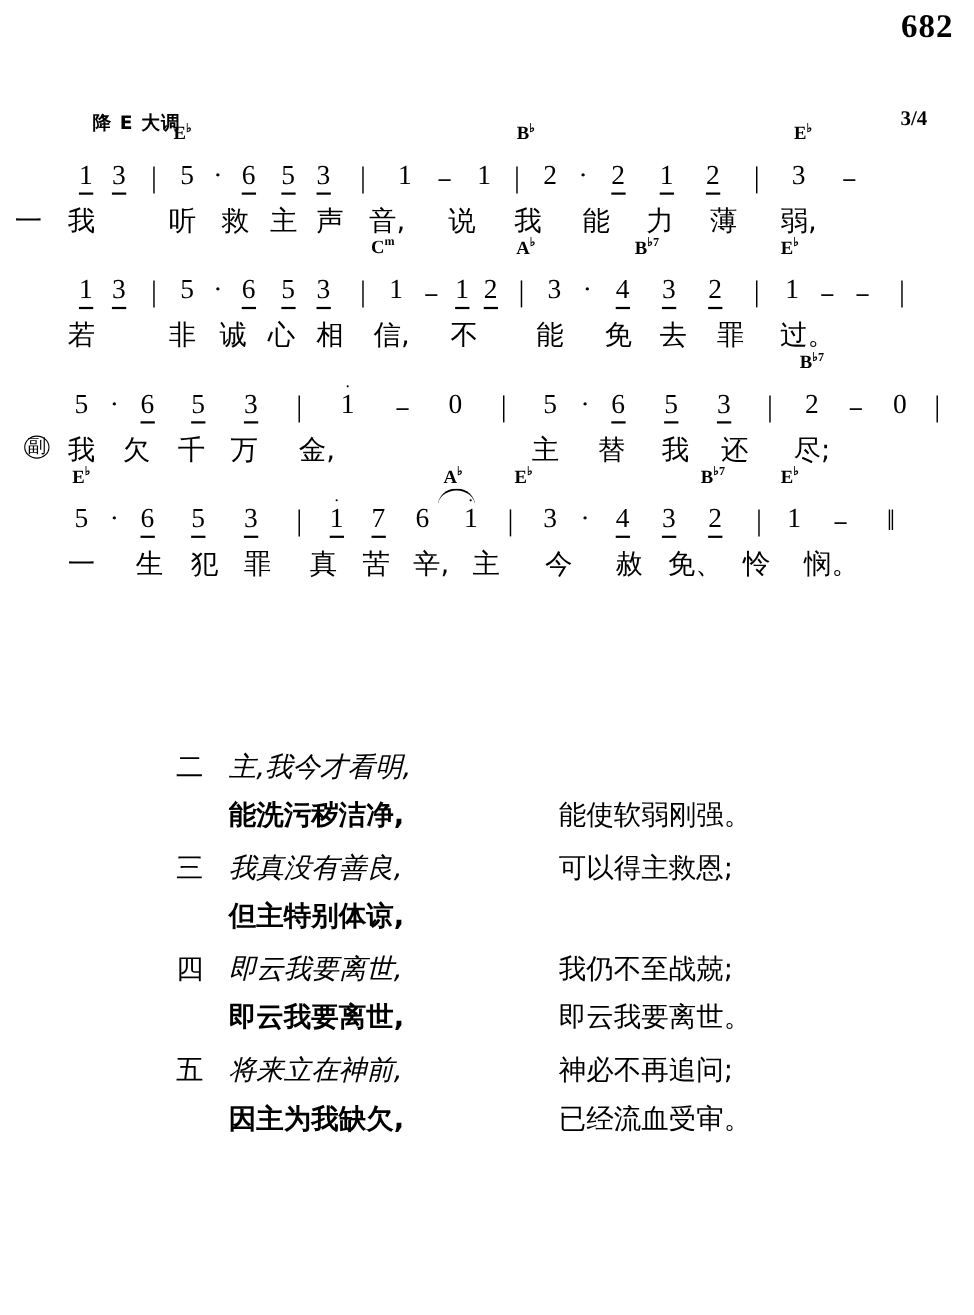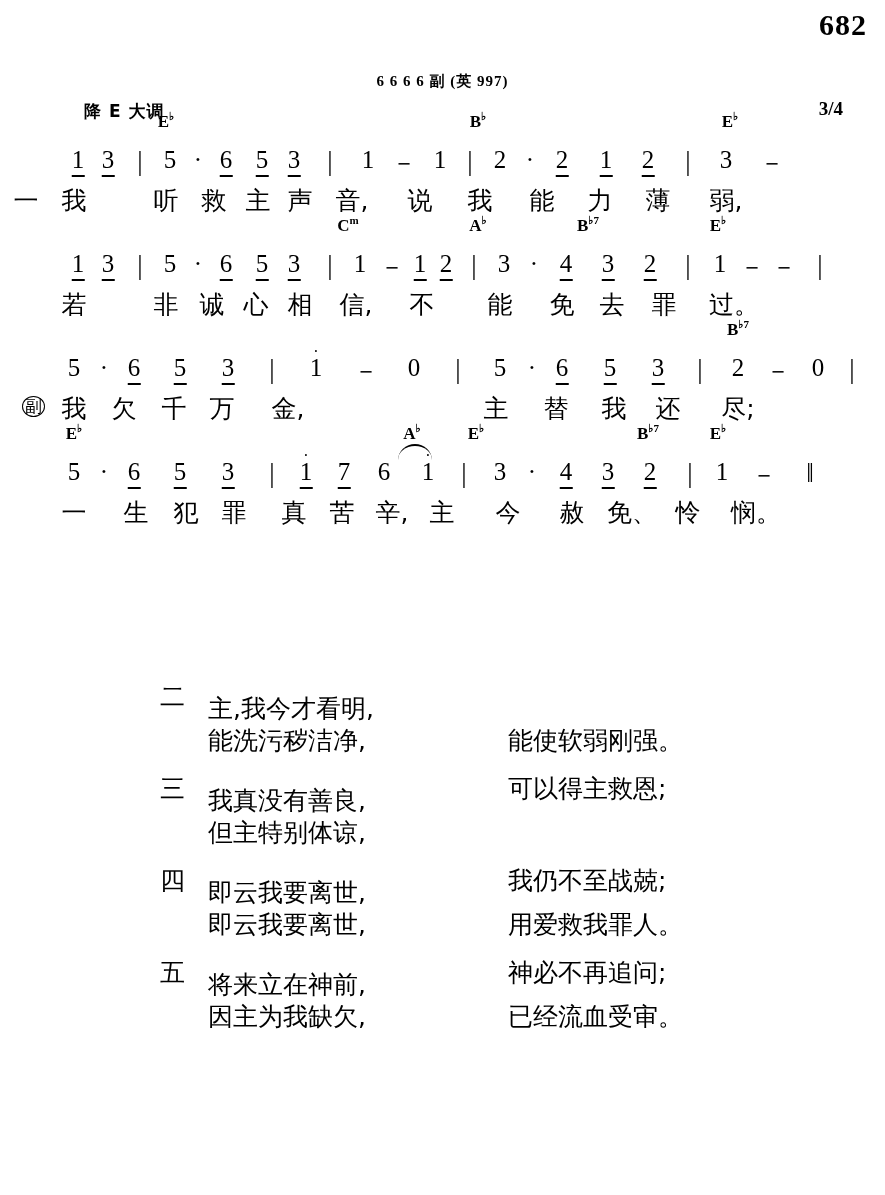--- a/index.html
+++ b/index.html
@@ -168,34 +168,33 @@
     position: relative;
     height: 92px;
     font-family: "DejaVu Sans", sans-serif;
     font-size: 25px;
   }
   .verse .num {
     position: absolute;
     left: 160px;
     top: 0;
   }
-  .verse .c1 { position: absolute; left: 208px; top: 12px; white-space: nowrap; }
+  .verse .c1 { position: absolute; left: 208px; top: 0; white-space: nowrap; font-style: italic; }
   .verse .c2 { position: absolute; left: 508px; top: 0; white-space: nowrap; }
-  .verse .c3 { position: absolute; left: 208px; top: 44px; white-space: nowrap; }
+  .verse .c3 { position: absolute; left: 208px; top: 44px; white-space: nowrap; font-weight: bold; }
   .verse .c4 { position: absolute; left: 508px; top: 44px; white-space: nowrap; }
 </style>
 </head>
 <body>
 
 <div class="page">
 
   <div class="hymn-number">682</div>
 
 
-  <div class="meter">6 6 6 6 副 (英 997)</div>
   <div class="key-label">降 E 大调</div>
   <div class="time-sig">3/4</div>
 
   <div class="music" id="music">
       <div class="sysline">
         <div class="notes"><div class="chord" style="left: 166px; top: -20px;">E<sup>♭</sup></div><div class="chord" style="left: 478px; top: -20px;">B<sup>♭</sup></div><div class="chord" style="left: 730px; top: -20px;">E<sup>♭</sup></div><div class="tok u" style="left: 78px; top: 16px;">1</div><div class="tok u" style="left: 108px; top: 16px;">3</div><div class="bar" style="left: 140px; top: 16px;">|</div><div class="tok " style="left: 170px; top: 16px;">5</div><div class="tok " style="left: 198px; top: 16px;">·</div><div class="tok u" style="left: 226px; top: 16px;">6</div><div class="tok u" style="left: 262px; top: 16px;">5</div><div class="tok u" style="left: 294px; top: 16px;">3</div><div class="bar" style="left: 330px; top: 16px;">|</div><div class="tok " style="left: 368px; top: 16px;">1</div><div class="tok " style="left: 404px; top: 16px;">－</div><div class="tok " style="left: 440px; top: 16px;">1</div><div class="bar" style="left: 470px; top: 16px;">|</div><div class="tok " style="left: 500px; top: 16px;">2</div><div class="tok " style="left: 530px; top: 16px;">·</div><div class="tok u" style="left: 562px; top: 16px;">2</div><div class="tok u" style="left: 606px; top: 16px;">1</div><div class="tok u" style="left: 648px; top: 16px;">2</div><div class="bar" style="left: 688px; top: 16px;">|</div><div class="tok " style="left: 726px; top: 16px;">3</div><div class="tok " style="left: 772px; top: 16px;">－</div></div>
         <div class="lyric"><div class="lyr" style="left: 26px; top: 2px;">一</div><div class="lyr" style="left: 74px; top: 2px;">我</div><div class="lyr" style="left: 166px; top: 2px;">听</div><div class="lyr" style="left: 214px; top: 2px;">救</div><div class="lyr" style="left: 258px; top: 2px;">主</div><div class="lyr" style="left: 300px; top: 2px;">声</div><div class="lyr" style="left: 352px; top: 2px;">音,</div><div class="lyr" style="left: 420px; top: 2px;">说</div><div class="lyr" style="left: 480px; top: 2px;">我</div><div class="lyr" style="left: 542px; top: 2px;">能</div><div class="lyr" style="left: 600px; top: 2px;">力</div><div class="lyr" style="left: 658px; top: 2px;">薄</div><div class="lyr" style="left: 726px; top: 2px;">弱,</div></div>
       </div>
       <div class="sysline">
         <div class="notes"><div class="chord" style="left: 348px; top: -20px;">C<sup>m</sup></div><div class="chord" style="left: 478px; top: -20px;">A<sup>♭</sup></div><div class="chord" style="left: 588px; top: -20px;">B<sup>♭</sup><sup>7</sup></div><div class="chord" style="left: 718px; top: -20px;">E<sup>♭</sup></div><div class="tok u" style="left: 78px; top: 16px;">1</div><div class="tok u" style="left: 108px; top: 16px;">3</div><div class="bar" style="left: 140px; top: 16px;">|</div><div class="tok " style="left: 170px; top: 16px;">5</div><div class="tok " style="left: 198px; top: 16px;">·</div><div class="tok u" style="left: 226px; top: 16px;">6</div><div class="tok u" style="left: 262px; top: 16px;">5</div><div class="tok u" style="left: 294px; top: 16px;">3</div><div class="bar" style="left: 330px; top: 16px;">|</div><div class="tok " style="left: 360px; top: 16px;">1</div><div class="tok " style="left: 392px; top: 16px;">－</div><div class="tok u" style="left: 420px; top: 16px;">1</div><div class="tok u" style="left: 446px; top: 16px;">2</div><div class="bar" style="left: 474px; top: 16px;">|</div><div class="tok " style="left: 504px; top: 16px;">3</div><div class="tok " style="left: 534px; top: 16px;">·</div><div class="tok u" style="left: 566px; top: 16px;">4</div><div class="tok u" style="left: 608px; top: 16px;">3</div><div class="tok u" style="left: 650px; top: 16px;">2</div><div class="bar" style="left: 688px; top: 16px;">|</div><div class="tok " style="left: 720px; top: 16px;">1</div><div class="tok " style="left: 752px; top: 16px;">－</div><div class="tok " style="left: 784px; top: 16px;">－</div><div class="bar" style="left: 820px; top: 16px;">|</div></div>
@@ -222,21 +221,21 @@
         <div class="num">三</div>
         <div class="c1">我真没有善良,</div>
         <div class="c2">可以得主救恩;</div>
         <div class="c3">但主特别体谅,</div>
       </div>
       <div class="verse">
         <div class="num">四</div>
         <div class="c1">即云我要离世,</div>
         <div class="c2">我仍不至战兢;</div>
         <div class="c3">即云我要离世,</div>
-        <div class="c4">用爱救我罪人。</div>
+        <div class="c4">即云我要离世。</div>
       </div>
       <div class="verse">
         <div class="num">五</div>
         <div class="c1">将来立在神前,</div>
         <div class="c2">神必不再追问;</div>
         <div class="c3">因主为我缺欠,</div>
         <div class="c4">已经流血受审。</div>
       </div>
     </div>
 

